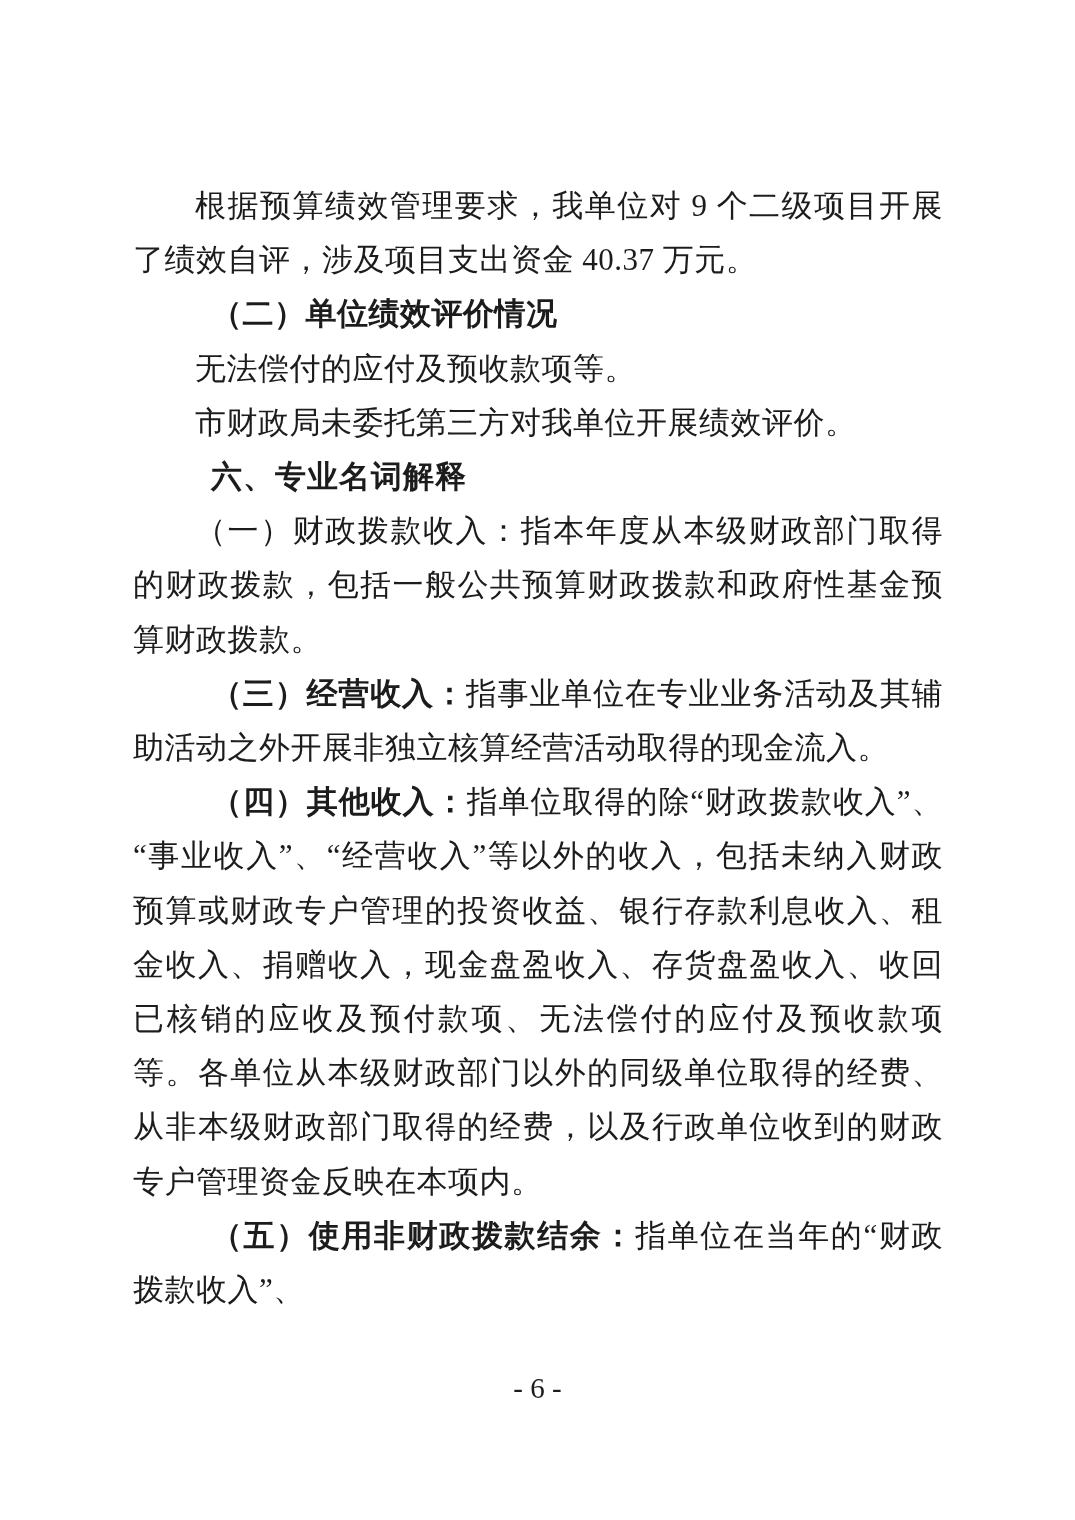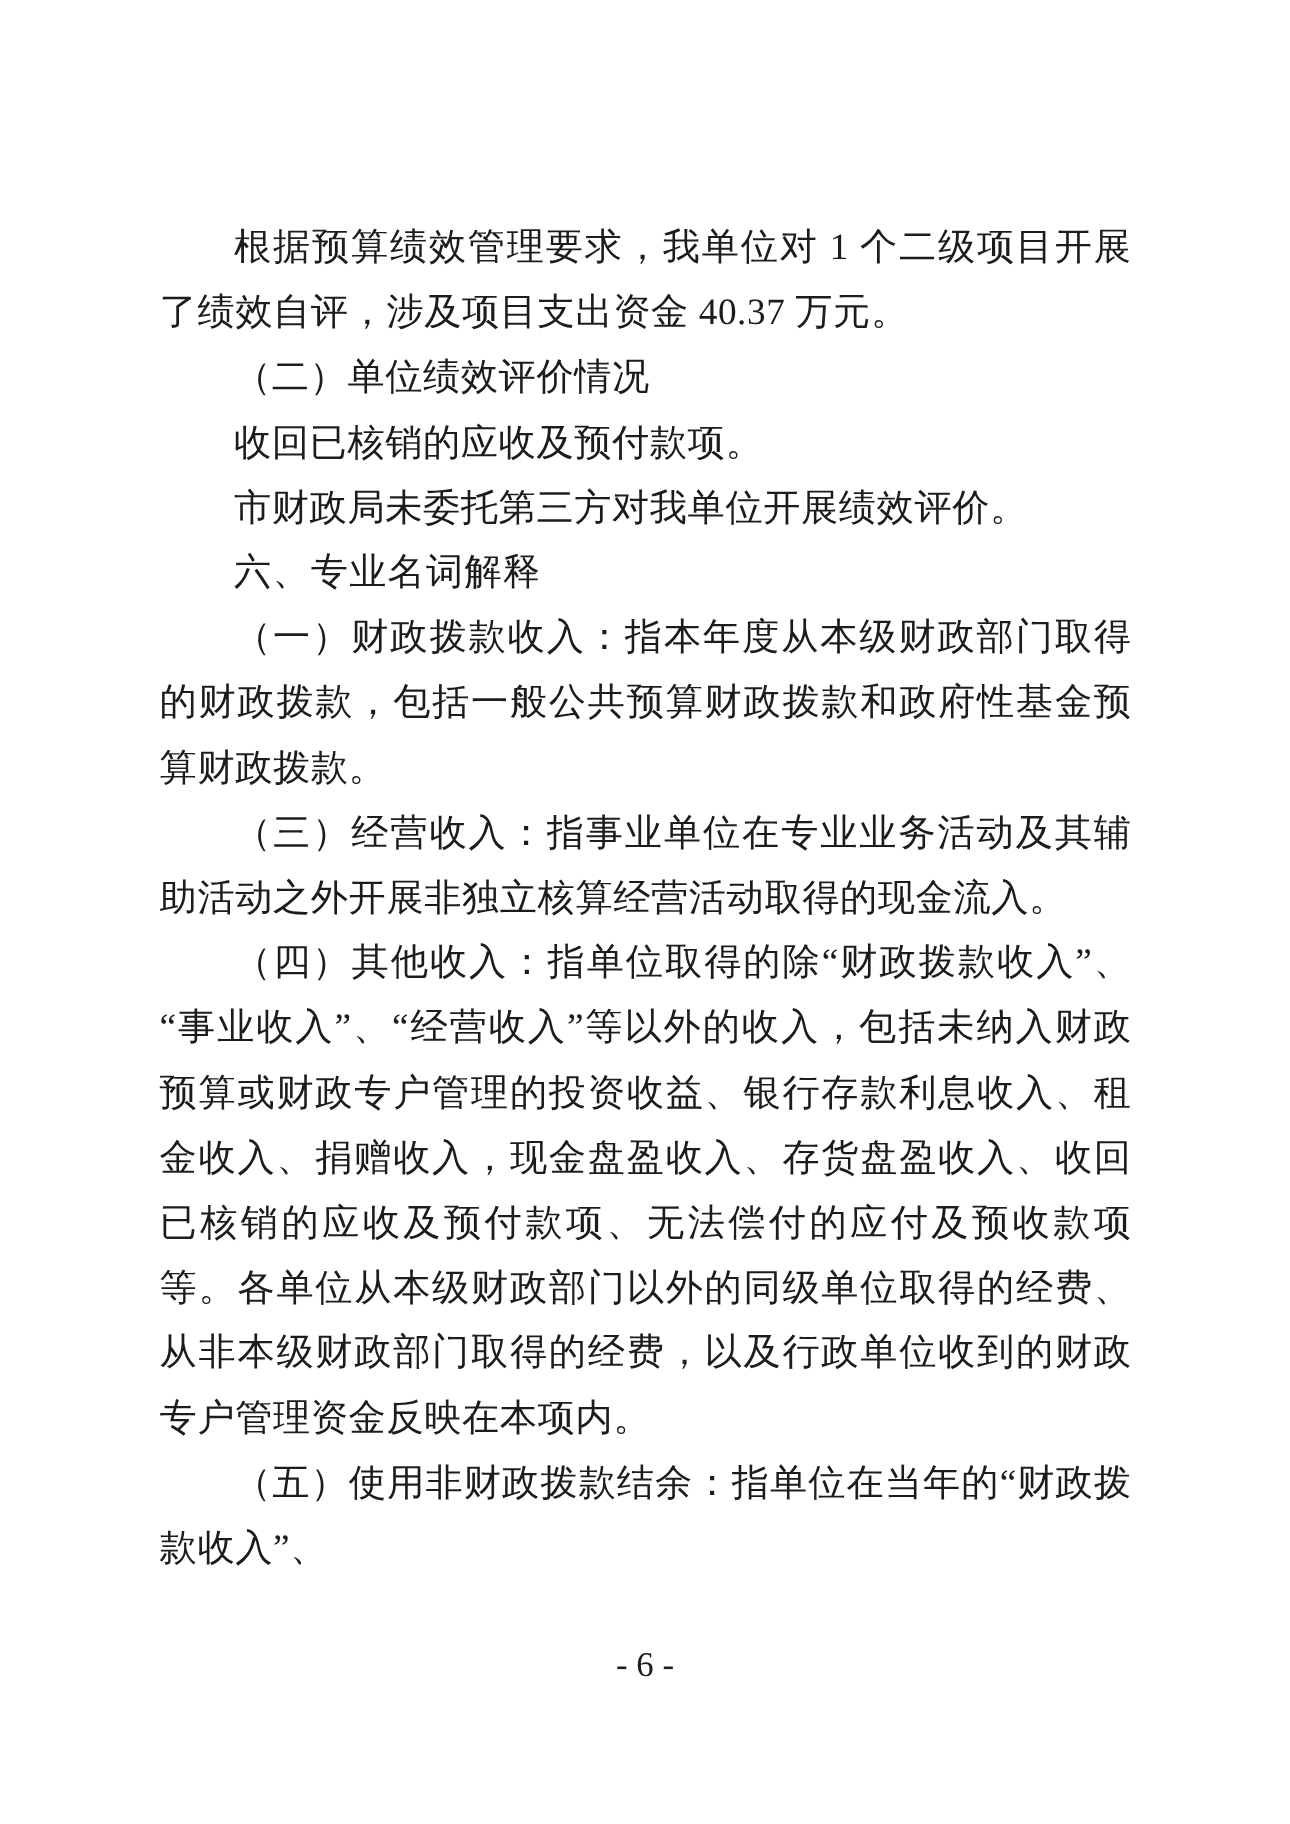--- a/index.html
+++ b/index.html
@@ -37,42 +37,43 @@
     font-family: "Liberation Sans", "DejaVu Sans", sans-serif;
     font-weight: bold;
     text-align: left;
     letter-spacing: 1px;
   }
   .doc-body p.subheading {
     font-weight: bold;
     text-align: left;
   }
   .term {
-    font-weight: normal;
+    font-weight: bold;
+    margin-left: 16px;
   }
   .page-footer {
     position: absolute;
     left: 0;
     top: 1368px;
     width: 100%;
     text-align: center;
     font-size: 29px;
     line-height: 40px;
     color: #1c1c1c;
     font-family: "Liberation Serif", "DejaVu Serif", serif;
   }
 </style>
 </head>
 <body>
 
 <div class="page">
   <div class="doc-body">
-      <p class="body"><span>根据预算绩效管理要求，我单位对 1 个二级项目开展了绩效自评，涉及项目支出资金 40.37 万元。</span></p>
+      <p class="body"><span>根据预算绩效管理要求，我单位对 9 个二级项目开展了绩效自评，涉及项目支出资金 40.37 万元。</span></p>
       <p class="subheading"><span class="term">（二）单位绩效评价情况</span></p>
-      <p class="body"><span>收回已核销的应收及预付款项。</span></p>
+      <p class="body"><span>无法偿付的应付及预收款项等。</span></p>
       <p class="body"><span>市财政局未委托第三方对我单位开展绩效评价。</span></p>
       <p class="heading"><span class="term">六、专业名词解释</span></p>
       <p class="body"><span>（一）财政拨款收入：指本年度从本级财政部门取得的财政拨款，包括一般公共预算财政拨款和政府性基金预算财政拨款。</span></p>
       <p class="body"><span class="term">（三）经营收入：</span><span>指事业单位在专业业务活动及其辅助活动之外开展非独立核算经营活动取得的现金流入。</span></p>
       <p class="body"><span class="term">（四）其他收入：</span><span>指单位取得的除“财政拨款收入”、“事业收入”、“经营收入”等以外的收入，包括未纳入财政预算或财政专户管理的投资收益、银行存款利息收入、租金收入、捐赠收入，现金盘盈收入、存货盘盈收入、收回已核销的应收及预付款项、无法偿付的应付及预收款项等。各单位从本级财政部门以外的同级单位取得的经费、从非本级财政部门取得的经费，以及行政单位收到的财政专户管理资金反映在本项内。</span></p>
       <p class="body"><span class="term">（五）使用非财政拨款结余：</span><span>指单位在当年的“财政拨款收入”、</span></p>
     </div>
   <div class="page-footer">- 6 -</div>
 </div>
 

